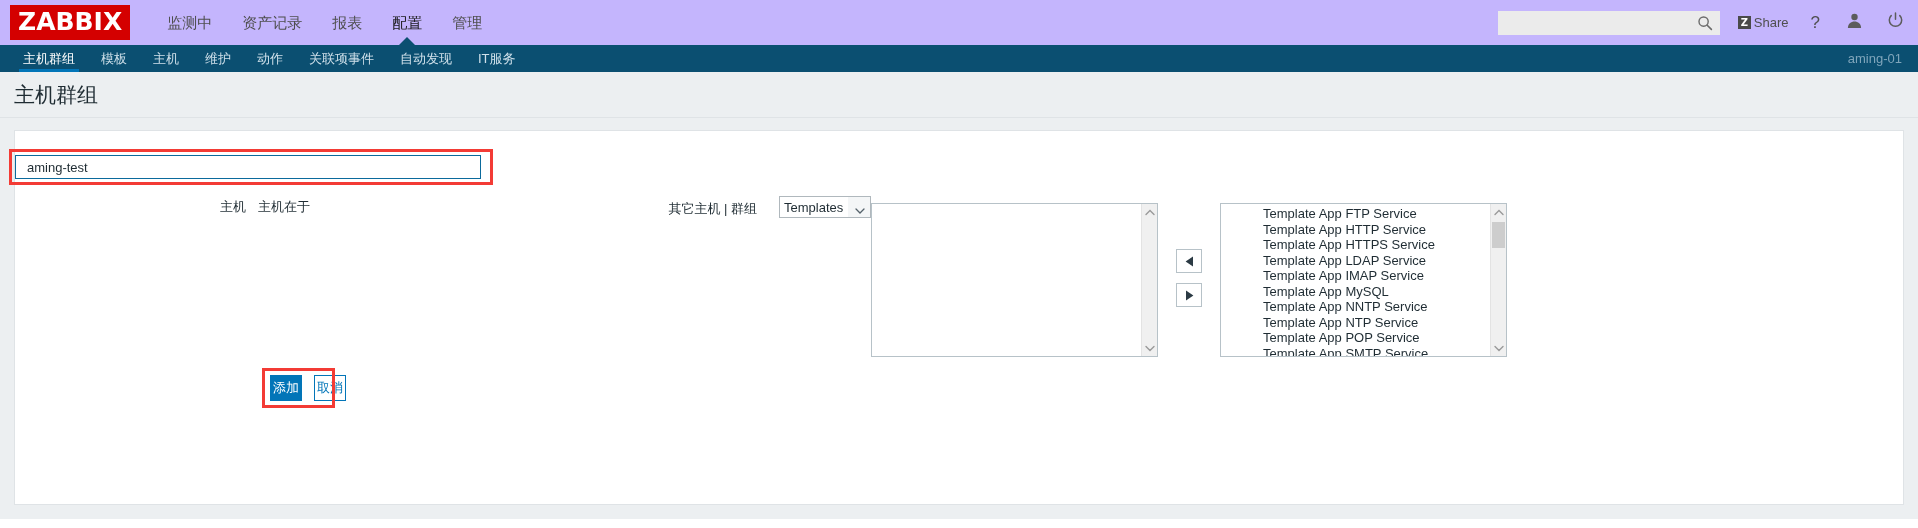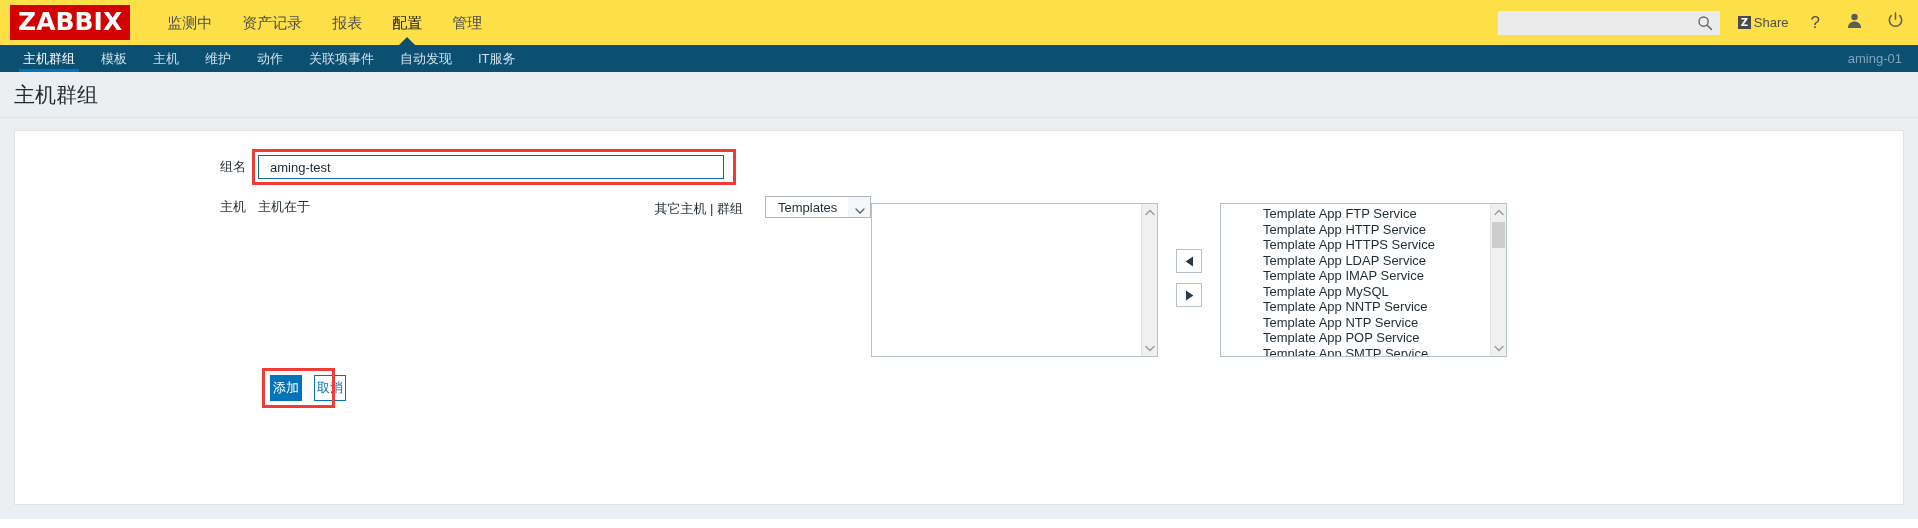--- a/index.html
+++ b/index.html
@@ -12,21 +12,21 @@
     overflow: hidden;
     background: #ffffff;
     font-family: "Liberation Sans", "DejaVu Sans", sans-serif;
     -webkit-font-smoothing: antialiased;
   }
 
   
   .top-header {
     position: relative;
     height: 45px;
-    background: #fde047;
+    background: #c4b5fd;
     display: flex;
     align-items: center;
     padding: 0 0 0 10px;
   }
   .logo {
     background: #d40000;
     color: #ffffff;
     font-family: "DejaVu Sans", sans-serif;
     font-weight: bold;
     font-size: 25px;
@@ -254,28 +254,28 @@
   }
   .ms-head-left { flex-shrink: 0; }
   .ms-head-right {
     margin-left: auto;
     display: flex;
     align-items: flex-end;
     gap: 22px;
   }
   .ms-head-right .sep-label { white-space: nowrap; }
   .group-select {
-    width: 106px;
+    width: 92px;
     height: 22px;
     border: 1px solid #b0b8bd;
     background: #fff;
     font-size: 13px;
     color: #1f2c33;
     font-family: "Liberation Sans", sans-serif;
-    padding-left: 12px;
+    padding-left: 4px;
     appearance: none;
     -webkit-appearance: none;
     background-image:
       linear-gradient(to right, transparent 0, transparent calc(100% - 22px), #f4f6f7 calc(100% - 22px), #f4f6f7 100%);
     cursor: pointer;
     position: relative;
   }
   .select-wrap { position: relative; display: inline-block; }
   .select-chevron {
     position: absolute;
@@ -454,21 +454,20 @@
 </div>
 
 <div class="title-bar">
   <h1 class="page-title">主机群组</h1>
 </div>
 
 <div class="content-wrap">
   <div class="form-card">
 
     <div class="form-row">
-      <div class="form-label">组名</div>
       <div class="groupname-holder">
         <div class="red-hl hl-input"></div>
         <input class="text-input" type="text" value="aming-test" style="">
       </div>
     </div>
 
     <div class="form-row hosts-row">
       <div class="form-label">主机</div>
 
       <div class="hosts-body">

